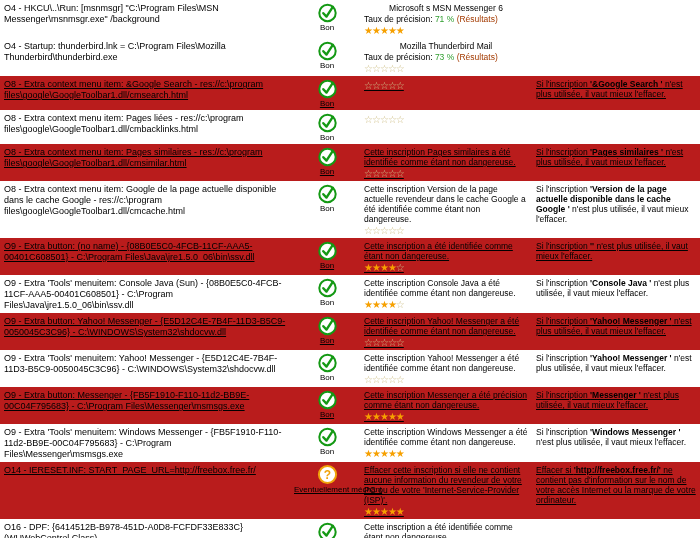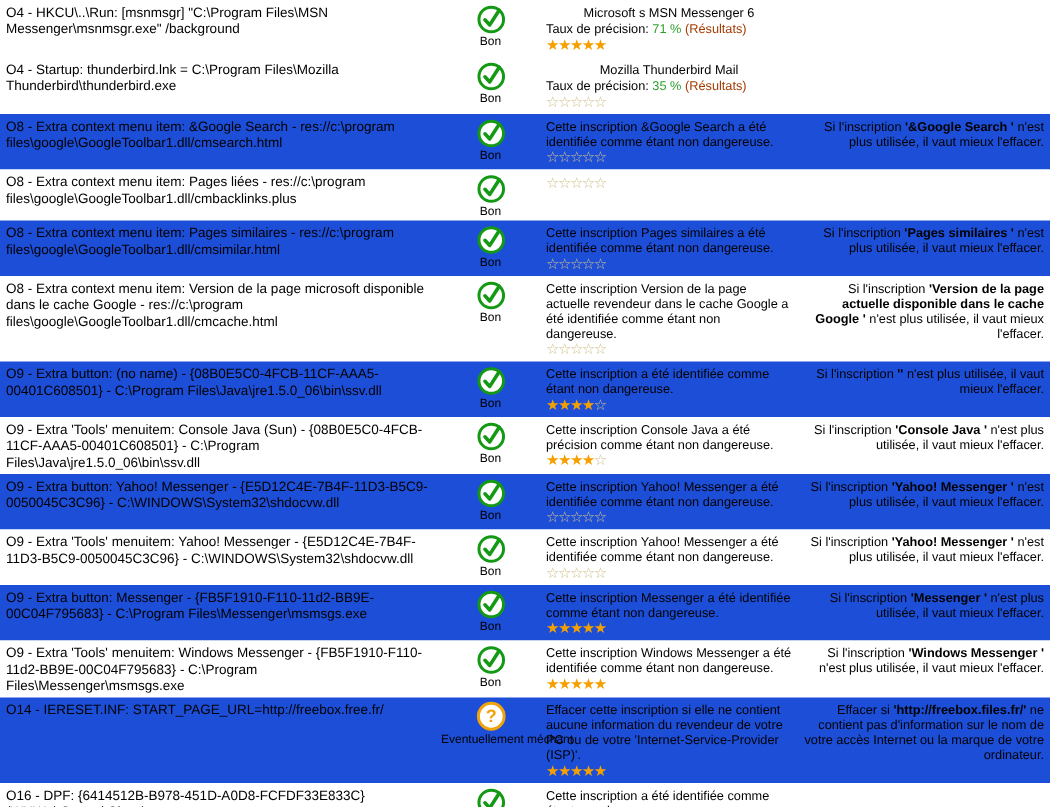--- a/index.html
+++ b/index.html
@@ -3,26 +3,26 @@
 <meta charset="utf-8">
 <style>
   html,body{margin:0;padding:0;background:#fff;}
   body{
     width:700px;height:538px;overflow:hidden;
     font-family:"Liberation Sans","DejaVu Sans",sans-serif;
     font-size:9px;line-height:11px;color:#000;
   }
   #log-table{width:700px;}
   .row{display:flex;align-items:flex-start;background:#fff;}
-  .row:nth-child(2n+3){background:#1d4ed8;}
+  .row:nth-child(2n+3){background:#b91c1c;text-decoration:underline;}
   .cell{padding:3px 4px 2px 4px;box-sizing:border-box;}
   .entry{width:294px;word-wrap:break-word;}
   .status{width:66px;text-align:center;padding-top:2px;padding-left:0;padding-right:0;}
   .desc{width:172px;font-size:8.5px;line-height:10px;}
-  .advice{width:168px;flex:1;font-size:8.5px;line-height:10px;text-align:right;}
+  .advice{width:168px;flex:1;font-size:8.5px;line-height:10px;}
   .icon-wrap{display:block;height:21px;}
   .status-label{display:block;font-size:8px;line-height:9px;color:#000;white-space:nowrap;}
   .stars{font-size:10px;line-height:11px;letter-spacing:-1px;margin-top:1px;cursor:pointer;}
   .stars .f{color:#f6a000;}
   .stars .e{color:#cfc08a;}
   .product-name{margin-bottom:1px;text-align:center;}
   .precision-line .pv{color:#2f9e2f;}
   .results-link{color:#a33a00;cursor:pointer;}
   .advice b{font-weight:bold;}
   svg{vertical-align:middle;}
@@ -51,42 +51,41 @@
       <div class="cell entry">O4 - Startup: thunderbird.lnk = C:\Program Files\Mozilla Thunderbird\thunderbird.exe</div>
       <div class="cell status">
         <span class="icon-wrap"><svg width="21" height="21" viewBox="0 0 21 21">
             <circle cx="10.5" cy="11" r="8.2" fill="#fff" stroke="#149914" stroke-width="2"></circle>
             <path d="M6.3 11.2 L9.5 14.6 L15.8 4.8" fill="none" stroke="#149914" stroke-width="2.4" stroke-linecap="round" stroke-linejoin="round"></path>
           </svg></span>
         <span class="status-label">Bon</span>
       </div>
       <div class="cell desc">
         <div class="product-name">Mozilla Thunderbird Mail</div>
-        <div class="precision-line"><span>Taux de précision:</span> <span class="pv">35 %</span> <span class="results-link">(Résultats)</span></div>
+        <div class="precision-line"><span>Taux de précision:</span> <span class="pv">73 %</span> <span class="results-link">(Résultats)</span></div>
         <div class="stars"><span class="f"></span><span class="e">☆☆☆☆☆</span></div>
       </div>
       <div class="cell advice"><span></span></div>
     </div>
     <div class="row">
       <div class="cell entry">O8 - Extra context menu item: &amp;Google Search - res://c:\program files\google\GoogleToolbar1.dll/cmsearch.html</div>
       <div class="cell status">
         <span class="icon-wrap"><svg width="21" height="21" viewBox="0 0 21 21">
             <circle cx="10.5" cy="11" r="8.2" fill="#fff" stroke="#149914" stroke-width="2"></circle>
             <path d="M6.3 11.2 L9.5 14.6 L15.8 4.8" fill="none" stroke="#149914" stroke-width="2.4" stroke-linecap="round" stroke-linejoin="round"></path>
           </svg></span>
         <span class="status-label">Bon</span>
       </div>
       <div class="cell desc">
-        <div>Cette inscription &amp;Google Search a été identifiée comme étant non dangereuse.</div>
         <div class="stars"><span class="f"></span><span class="e">☆☆☆☆☆</span></div>
       </div>
       <div class="cell advice"><span>Si l'inscription </span><b>'&amp;Google Search '</b><span> n'est plus utilisée, il vaut mieux l'effacer.</span></div>
     </div>
     <div class="row">
-      <div class="cell entry">O8 - Extra context menu item: Pages liées - res://c:\program files\google\GoogleToolbar1.dll/cmbacklinks.plus</div>
+      <div class="cell entry">O8 - Extra context menu item: Pages liées - res://c:\program files\google\GoogleToolbar1.dll/cmbacklinks.html</div>
       <div class="cell status">
         <span class="icon-wrap"><svg width="21" height="21" viewBox="0 0 21 21">
             <circle cx="10.5" cy="11" r="8.2" fill="#fff" stroke="#149914" stroke-width="2"></circle>
             <path d="M6.3 11.2 L9.5 14.6 L15.8 4.8" fill="none" stroke="#149914" stroke-width="2.4" stroke-linecap="round" stroke-linejoin="round"></path>
           </svg></span>
         <span class="status-label">Bon</span>
       </div>
       <div class="cell desc">
         <div class="stars"><span class="f"></span><span class="e">☆☆☆☆☆</span></div>
       </div>
@@ -100,21 +99,21 @@
           </svg></span>
         <span class="status-label">Bon</span>
       </div>
       <div class="cell desc">
         <div>Cette inscription Pages similaires a été identifiée comme étant non dangereuse.</div>
         <div class="stars"><span class="f"></span><span class="e">☆☆☆☆☆</span></div>
       </div>
       <div class="cell advice"><span>Si l'inscription </span><b>'Pages similaires '</b><span> n'est plus utilisée, il vaut mieux l'effacer.</span></div>
     </div>
     <div class="row">
-      <div class="cell entry">O8 - Extra context menu item: Version de la page microsoft disponible dans le cache Google - res://c:\program files\google\GoogleToolbar1.dll/cmcache.html</div>
+      <div class="cell entry">O8 - Extra context menu item: Google de la page actuelle disponible dans le cache Google - res://c:\program files\google\GoogleToolbar1.dll/cmcache.html</div>
       <div class="cell status">
         <span class="icon-wrap"><svg width="21" height="21" viewBox="0 0 21 21">
             <circle cx="10.5" cy="11" r="8.2" fill="#fff" stroke="#149914" stroke-width="2"></circle>
             <path d="M6.3 11.2 L9.5 14.6 L15.8 4.8" fill="none" stroke="#149914" stroke-width="2.4" stroke-linecap="round" stroke-linejoin="round"></path>
           </svg></span>
         <span class="status-label">Bon</span>
       </div>
       <div class="cell desc">
         <div>Cette inscription Version de la page actuelle revendeur dans le cache Google a été identifiée comme étant non dangereuse.</div>
         <div class="stars"><span class="f"></span><span class="e">☆☆☆☆☆</span></div>
@@ -139,21 +138,21 @@
     <div class="row">
       <div class="cell entry">O9 - Extra 'Tools' menuitem: Console Java (Sun) - {08B0E5C0-4FCB-11CF-AAA5-00401C608501} - C:\Program Files\Java\jre1.5.0_06\bin\ssv.dll</div>
       <div class="cell status">
         <span class="icon-wrap"><svg width="21" height="21" viewBox="0 0 21 21">
             <circle cx="10.5" cy="11" r="8.2" fill="#fff" stroke="#149914" stroke-width="2"></circle>
             <path d="M6.3 11.2 L9.5 14.6 L15.8 4.8" fill="none" stroke="#149914" stroke-width="2.4" stroke-linecap="round" stroke-linejoin="round"></path>
           </svg></span>
         <span class="status-label">Bon</span>
       </div>
       <div class="cell desc">
-        <div>Cette inscription Console Java a été précision comme étant non dangereuse.</div>
+        <div>Cette inscription Console Java a été identifiée comme étant non dangereuse.</div>
         <div class="stars"><span class="f">★★★★</span><span class="e">☆</span></div>
       </div>
       <div class="cell advice"><span>Si l'inscription </span><b>'Console Java '</b><span> n'est plus utilisée, il vaut mieux l'effacer.</span></div>
     </div>
     <div class="row">
       <div class="cell entry">O9 - Extra button: Yahoo! Messenger - {E5D12C4E-7B4F-11D3-B5C9-0050045C3C96} - C:\WINDOWS\System32\shdocvw.dll</div>
       <div class="cell status">
         <span class="icon-wrap"><svg width="21" height="21" viewBox="0 0 21 21">
             <circle cx="10.5" cy="11" r="8.2" fill="#fff" stroke="#149914" stroke-width="2"></circle>
             <path d="M6.3 11.2 L9.5 14.6 L15.8 4.8" fill="none" stroke="#149914" stroke-width="2.4" stroke-linecap="round" stroke-linejoin="round"></path>
@@ -184,21 +183,21 @@
     <div class="row">
       <div class="cell entry">O9 - Extra button: Messenger - {FB5F1910-F110-11d2-BB9E-00C04F795683} - C:\Program Files\Messenger\msmsgs.exe</div>
       <div class="cell status">
         <span class="icon-wrap"><svg width="21" height="21" viewBox="0 0 21 21">
             <circle cx="10.5" cy="11" r="8.2" fill="#fff" stroke="#149914" stroke-width="2"></circle>
             <path d="M6.3 11.2 L9.5 14.6 L15.8 4.8" fill="none" stroke="#149914" stroke-width="2.4" stroke-linecap="round" stroke-linejoin="round"></path>
           </svg></span>
         <span class="status-label">Bon</span>
       </div>
       <div class="cell desc">
-        <div>Cette inscription Messenger a été identifiée comme étant non dangereuse.</div>
+        <div>Cette inscription Messenger a été précision comme étant non dangereuse.</div>
         <div class="stars"><span class="f">★★★★★</span><span class="e"></span></div>
       </div>
       <div class="cell advice"><span>Si l'inscription </span><b>'Messenger '</b><span> n'est plus utilisée, il vaut mieux l'effacer.</span></div>
     </div>
     <div class="row">
       <div class="cell entry">O9 - Extra 'Tools' menuitem: Windows Messenger - {FB5F1910-F110-11d2-BB9E-00C04F795683} - C:\Program Files\Messenger\msmsgs.exe</div>
       <div class="cell status">
         <span class="icon-wrap"><svg width="21" height="21" viewBox="0 0 21 21">
             <circle cx="10.5" cy="11" r="8.2" fill="#fff" stroke="#149914" stroke-width="2"></circle>
             <path d="M6.3 11.2 L9.5 14.6 L15.8 4.8" fill="none" stroke="#149914" stroke-width="2.4" stroke-linecap="round" stroke-linejoin="round"></path>
@@ -217,21 +216,21 @@
         <span class="icon-wrap"><svg width="21" height="21" viewBox="0 0 21 21">
             <circle cx="10.5" cy="10.5" r="8.6" fill="#fff" stroke="#f0a30a" stroke-width="2"></circle>
             <text x="10.5" y="14.5" text-anchor="middle" font-size="12" font-weight="bold" fill="#f0a30a" font-family="Liberation Sans, sans-serif">?</text>
           </svg></span>
         <span class="status-label">Eventuellement méchant</span>
       </div>
       <div class="cell desc">
         <div>Effacer cette inscription si elle ne contient aucune information du revendeur de votre PC ou de votre 'Internet-Service-Provider (ISP)'.</div>
         <div class="stars"><span class="f">★★★★★</span><span class="e"></span></div>
       </div>
-      <div class="cell advice"><span>Effacer si </span><b>'http://freebox.files.fr/'</b><span> ne contient pas d'information sur le nom de votre accès Internet ou la marque de votre ordinateur.</span></div>
+      <div class="cell advice"><span>Effacer si </span><b>'http://freebox.free.fr/'</b><span> ne contient pas d'information sur le nom de votre accès Internet ou la marque de votre ordinateur.</span></div>
     </div>
     <div class="row">
       <div class="cell entry">O16 - DPF: {6414512B-B978-451D-A0D8-FCFDF33E833C} (WUWebControl Class) - http://update.microsoft.com/windowsupdate/v6/V5Controls/en/x86/client/wuweb_site.cab?1122372737665</div>
       <div class="cell status">
         <span class="icon-wrap"><svg width="21" height="21" viewBox="0 0 21 21">
             <circle cx="10.5" cy="11" r="8.2" fill="#fff" stroke="#149914" stroke-width="2"></circle>
             <path d="M6.3 11.2 L9.5 14.6 L15.8 4.8" fill="none" stroke="#149914" stroke-width="2.4" stroke-linecap="round" stroke-linejoin="round"></path>
           </svg></span>
       </div>
       <div class="cell desc">

